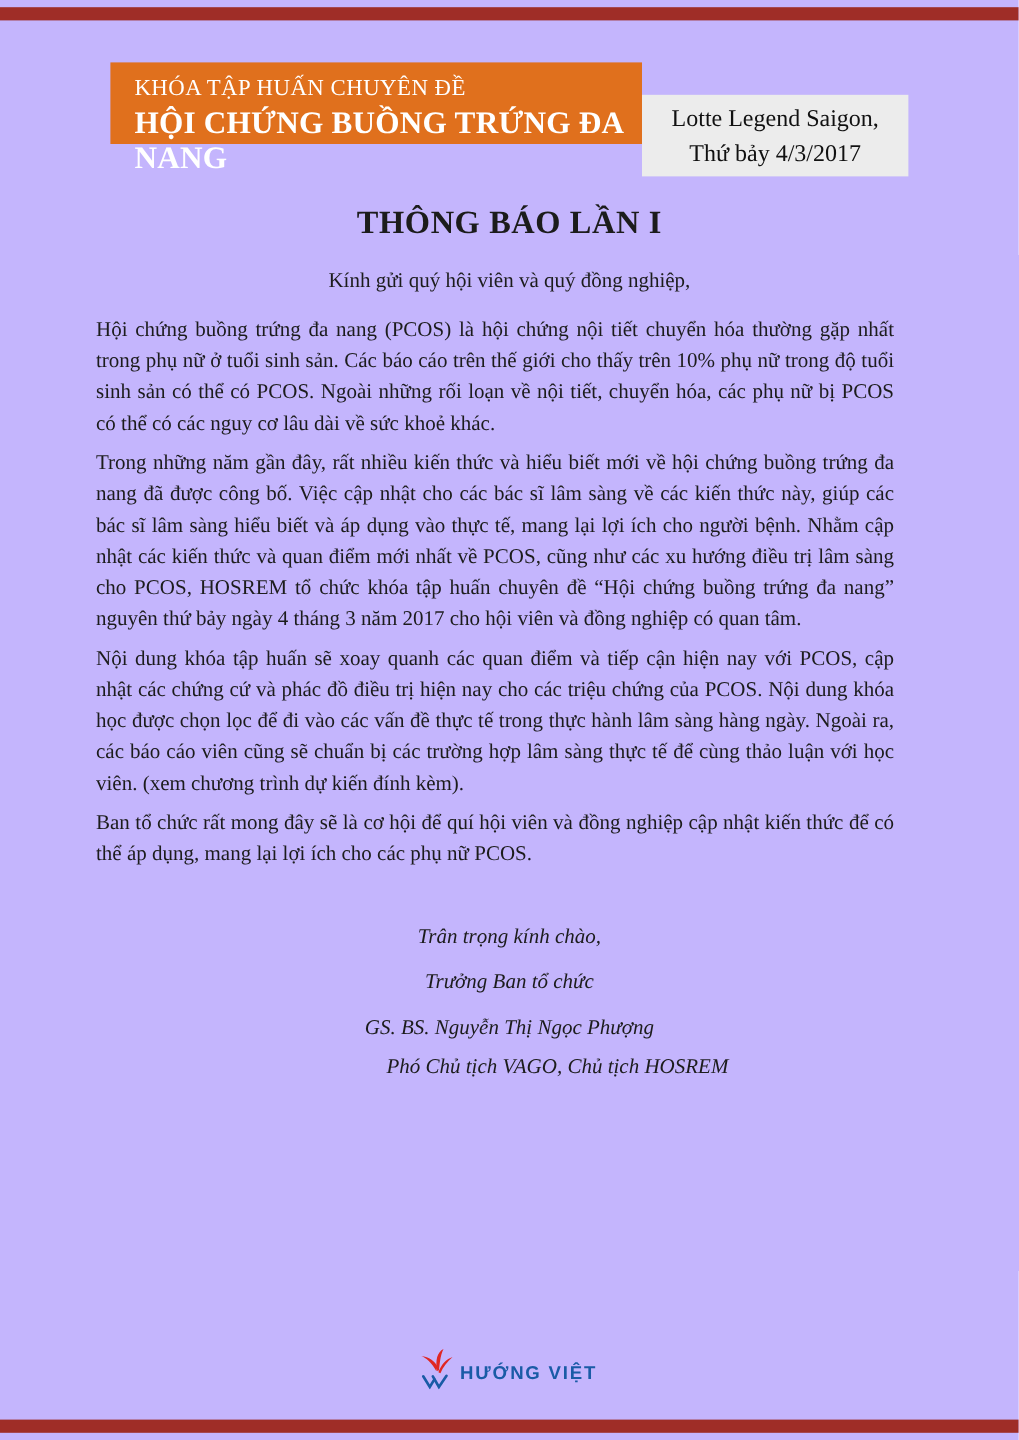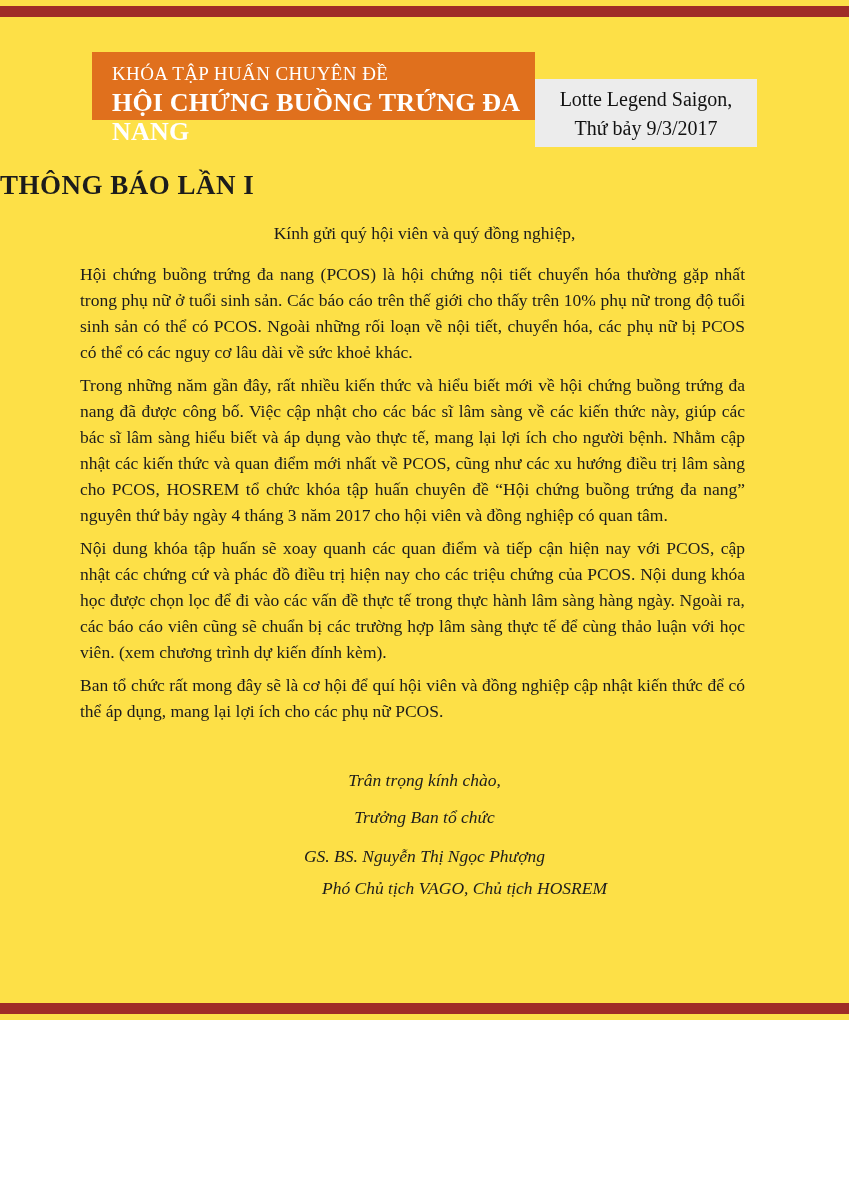--- a/index.html
+++ b/index.html
@@ -1,20 +1,20 @@
 <!DOCTYPE html>
 <html><head>
 <meta charset="utf-8">
 <style>
   html,body { margin:0; padding:0; background:#ffffff; }
   .page {
     position:relative;
-    width:849px; height:1020px;
+    width:849px; height:1200px;
     margin:0 auto;
-    background:#fde047;
+    background:#c4b5fd;
     font-family:"Liberation Serif", serif;
     color:#1c1c1c;
     overflow:hidden;
   }
   .accent-bar {
     position:absolute; left:0; width:100%; height:11px;
   }
   .accent-bar.top { top:6px; }
   .accent-bar.bottom { bottom:6px; }
 
@@ -35,21 +35,21 @@
     box-sizing:border-box;
     padding-top:6px;
     text-align:center;
     color:#111111;
     margin-top:27px;
   }
   .venue .line1, .venue .line2 { font-size:20px; line-height:29px; }
 
   .doc-title {
     position:absolute; top:170px; left:0; width:100%;
-    text-align:left;
+    text-align:center;
     font-size:27px; font-weight:bold; letter-spacing:0.5px;
   }
   .salutation {
     position:absolute; top:223px; left:0; width:100%;
     text-align:center;
     font-size:17.5px;
   }
   .body-text {
     position:absolute; top:261px; left:80px; width:665px;
     text-align:justify;
@@ -86,21 +86,21 @@
 
   <div class="accent-bar top" style="background: rgb(159, 45, 39);"></div>
 
   <div class="header-row">
     <div class="banner" style="background: rgb(224, 112, 29);">
       <div class="line1">KHÓA TẬP HUẤN CHUYÊN ĐỀ</div>
       <div class="line2">HỘI CHỨNG BUỒNG TRỨNG ĐA NANG</div>
     </div>
     <div class="venue" style="background: rgb(236, 236, 236);">
       <div class="line1">Lotte Legend Saigon,</div>
-      <div class="line2">Thứ bảy 9/3/2017</div>
+      <div class="line2">Thứ bảy 4/3/2017</div>
     </div>
   </div>
 
   <div class="doc-title">THÔNG BÁO LẦN I</div>
 
   <div class="salutation">Kính gửi quý hội viên và quý đồng nghiệp,</div>
 
   <div class="body-text">
     <p>Hội chứng buồng trứng đa nang (PCOS) là hội chứng nội tiết chuyển hóa thường gặp nhất trong phụ nữ ở tuổi sinh sản. Các báo cáo trên thế giới cho thấy trên 10% phụ nữ trong độ tuổi sinh sản có thể có PCOS. Ngoài những rối loạn về nội tiết, chuyển hóa, các phụ nữ bị PCOS có thể có các nguy cơ lâu dài về sức khoẻ khác.</p>
     <p>Trong những năm gần đây, rất nhiều kiến thức và hiểu biết mới về hội chứng buồng trứng đa nang đã được công bố. Việc cập nhật cho các bác sĩ lâm sàng về các kiến thức này, giúp các bác sĩ lâm sàng hiểu biết và áp dụng vào thực tế, mang lại lợi ích cho người bệnh. Nhằm cập nhật các kiến thức và quan điểm mới nhất về PCOS, cũng như các xu hướng điều trị lâm sàng cho PCOS, HOSREM tổ chức khóa tập huấn chuyên đề “Hội chứng buồng trứng đa nang” nguyên thứ bảy ngày 4 tháng 3 năm 2017 cho hội viên và đồng nghiệp có quan tâm.</p>

